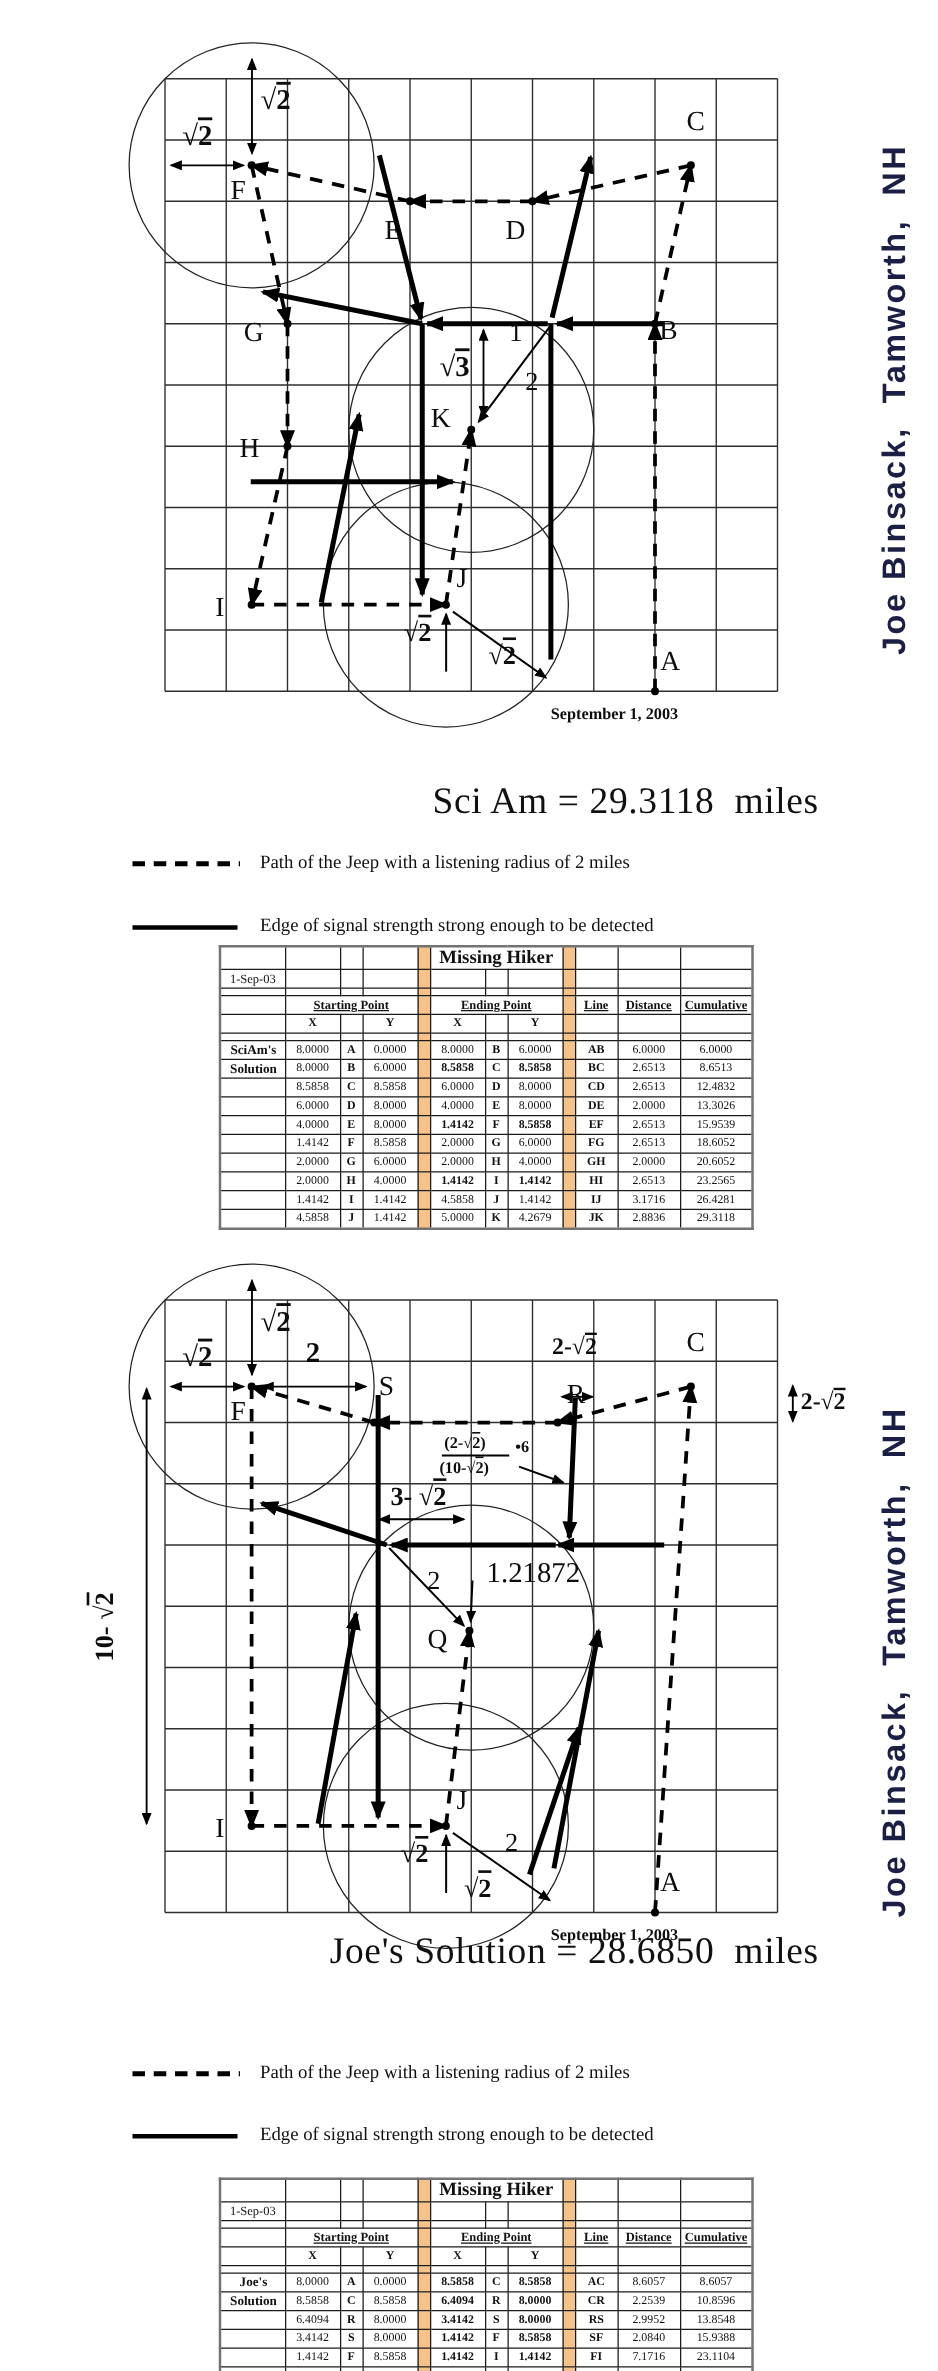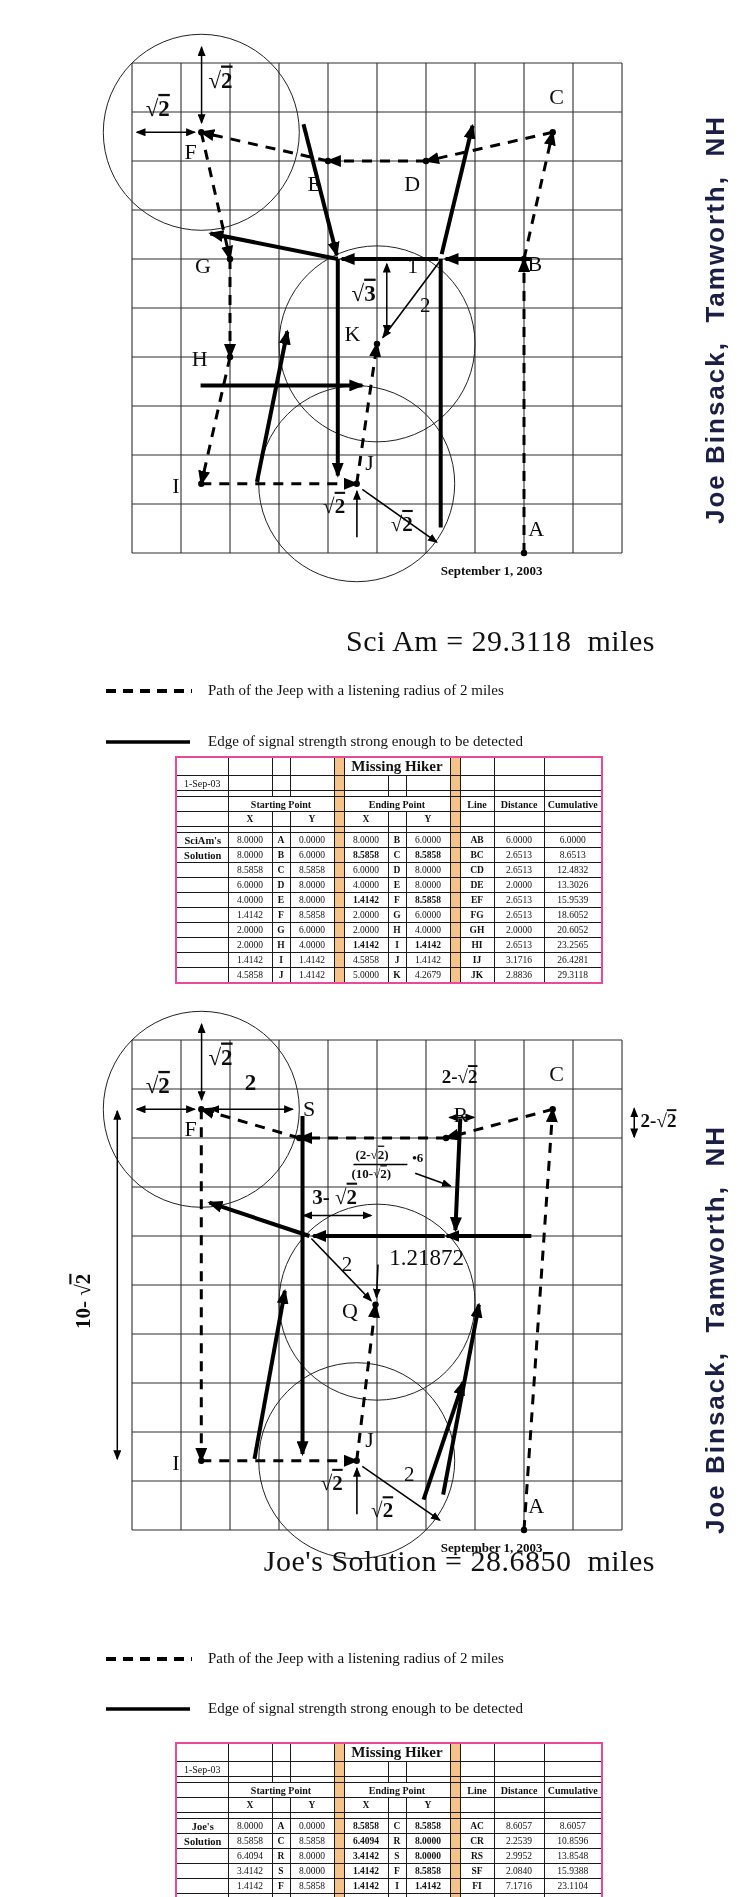--- a/index.html
+++ b/index.html
@@ -12,27 +12,27 @@
           color:#1b1f45;white-space:pre;text-align:center;}
   #author1{top:95px;height:450px;} #author2{top:1085px;height:490px;}
   .sec-title{position:absolute;left:25px;width:630px;text-align:right;font-size:30px;
              letter-spacing:.5px;white-space:pre;}
   #title1{top:624px;} #title2{top:1544px;}
   .legend{position:absolute;left:104px;display:flex;align-items:center;gap:14px;}
   #legA1{top:682px;} #legB1{top:733px;} #legA2{top:1650px;} #legB2{top:1700px;}
   .legend .txt{font-weight:normal;font-size:15px;white-space:nowrap;}
   .tablewrap{position:absolute;left:175px;}
   #tbl1{top:756px;} #tbl2{top:1742px;}
-  table.mh{border-collapse:collapse;border:2px solid #ec4899;}
+  table.mh{border-collapse:collapse;border:2px solid #737373;}
   table.mh td{border:1px solid #1a1a1a;text-align:center;font-family:"Liberation Serif",serif;
               font-size:9.5px;height:14px;padding:0 1px;font-weight:normal;}
   table.mh td.gap{background:#f5c289;width:9px;padding:0;}
   table.mh td.ttl{font-size:15px;font-weight:bold;}
   table.mh td.date{font-size:10px;font-weight:normal;}
-  table.mh td.gh{font-size:10px;font-weight:bold;}
+  table.mh td.gh{font-size:10px;font-weight:bold;text-decoration:underline;}
   table.mh td.sub{font-weight:bold;}
   table.mh td.lbl{text-align:center;font-size:10.5px;font-weight:bold;padding-left:2px;}
   table.mh td.pt{font-weight:bold;}
   table.mh td.eb{font-weight:bold;}
   table.mh td.cb{font-weight:normal;text-align:center;}
   table.mh tr.thin td{height:5px;}
   .ov{text-decoration:overline;}
   svg text{fill:#0d0d0d;}
 </style>
 </head>

